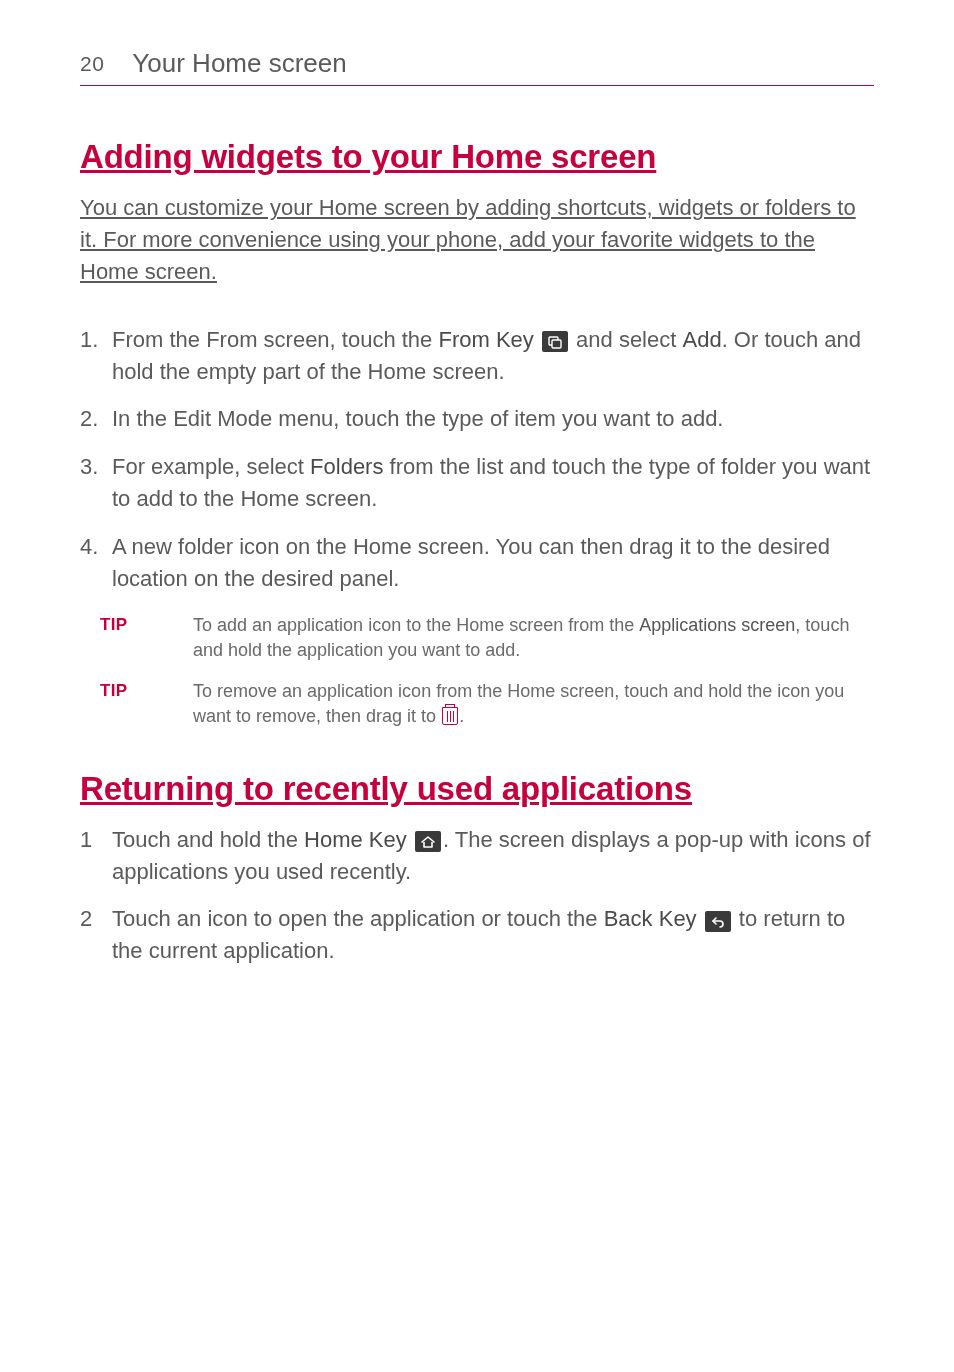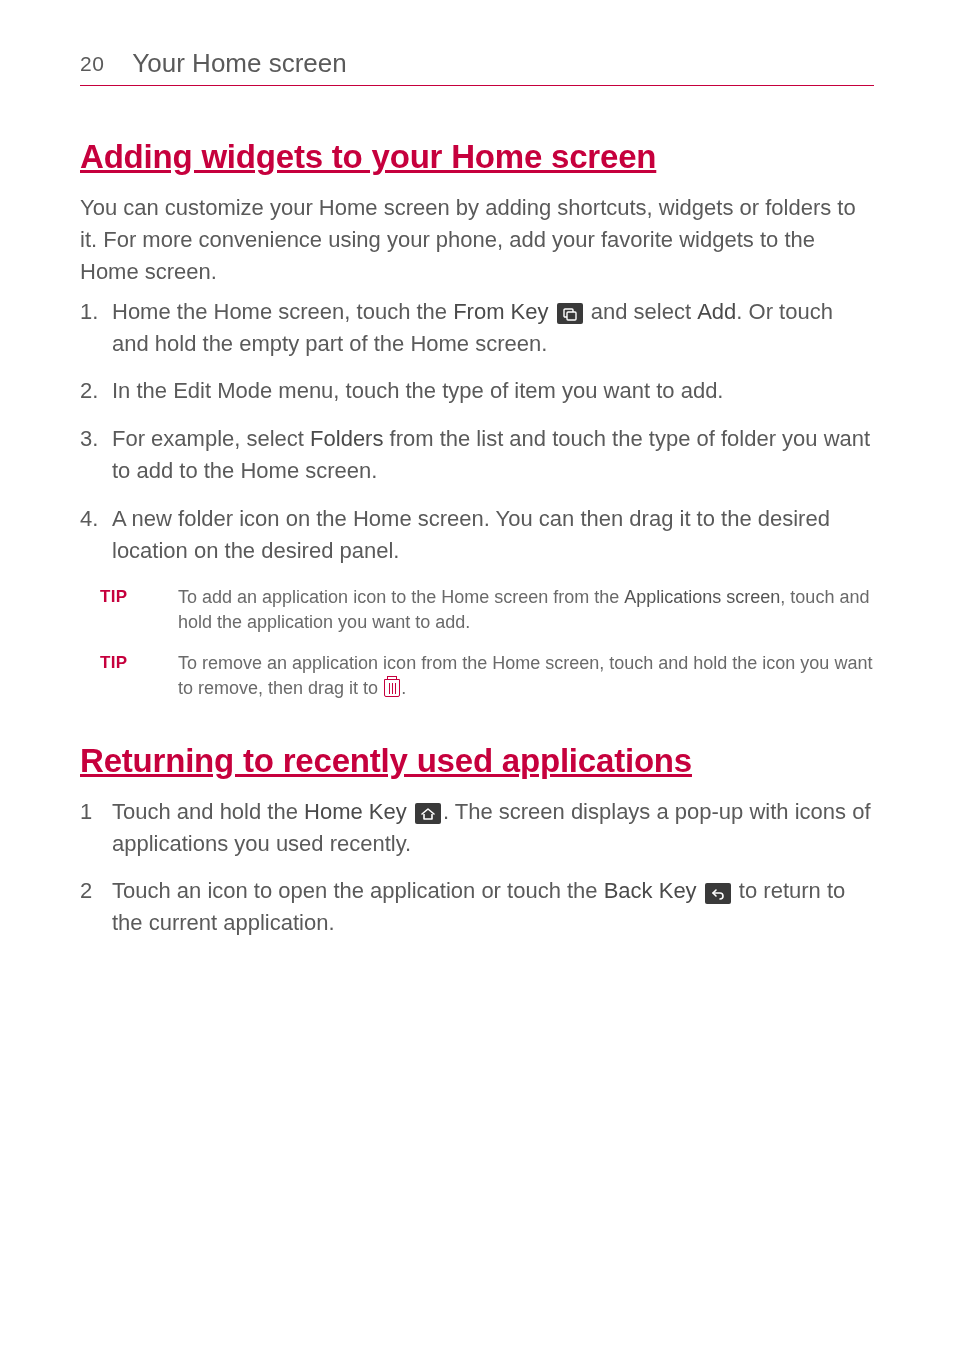--- a/index.html
+++ b/index.html
@@ -39,21 +39,22 @@
     font-weight: 600;
     margin-bottom: 16px;
     letter-spacing: -0.2px;
     text-decoration: underline;
   }
   .intro {
     font-size: 22px;
     font-weight: 300;
     line-height: 1.45;
     color: #5a5a5a;
-    margin-bottom: 8px;
+    margin-bottom: 36px;
+    text-decoration: underline;
   }
   ol.steps {
     list-style: none;
     counter-reset: step;
     margin-bottom: 18px;
   }
   ol.steps > li {
     counter-increment: step;
     font-size: 22px;
     font-weight: 300;
@@ -78,21 +79,21 @@
     font-weight: 500;
     color: #4a4a4a;
   }
   .callouts {
     margin-top: 10px;
     padding-left: 20px;
     margin-bottom: 40px;
   }
   .callout {
     display: flex;
-    gap: 18px;
+    gap: 33px;
     font-size: 18px;
     line-height: 1.4;
     margin-bottom: 16px;
     color: #6a6a6a;
   }
   .callout .label {
     color: #c6003d;
     font-weight: 700;
     font-size: 17px;
     flex: 0 0 60px;
@@ -164,21 +165,21 @@
     <span class="page-number">20</span>
     <span class="running-title">Your Home screen</span>
   </div>
 
   <h2 class="section">Adding widgets to your Home screen</h2>
 
   <p class="intro">You can customize your Home screen by adding shortcuts, widgets or folders to it. For more convenience using your phone, add your favorite widgets to the Home screen.</p>
 
   <ol class="steps">
     <li>
-      <span>Home the Home screen, touch the </span><span class="bold">From Key</span>
+      <span>From the From screen, touch the </span><span class="bold">From Key</span>
       <span class="key-icon">
         <svg width="16" height="14" viewBox="0 0 16 14">
           <rect x="2" y="2" width="9" height="8" rx="1" fill="none" stroke="#fff" stroke-width="1.4"></rect>
           <rect x="5" y="5" width="9" height="8" rx="1" fill="#3a3a3a" stroke="#fff" stroke-width="1.4"></rect>
         </svg>
       </span><span> and select </span><span class="bold">Add</span><span>. Or touch and hold the empty part of the Home screen.</span>
     </li>
     <li>In the Edit Mode menu, touch the type of item you want to add.</li>
     <li>
       <span>For example, select </span><span class="bold">Folders</span><span> from the list and touch the type of folder you want to add to the Home screen.</span>

